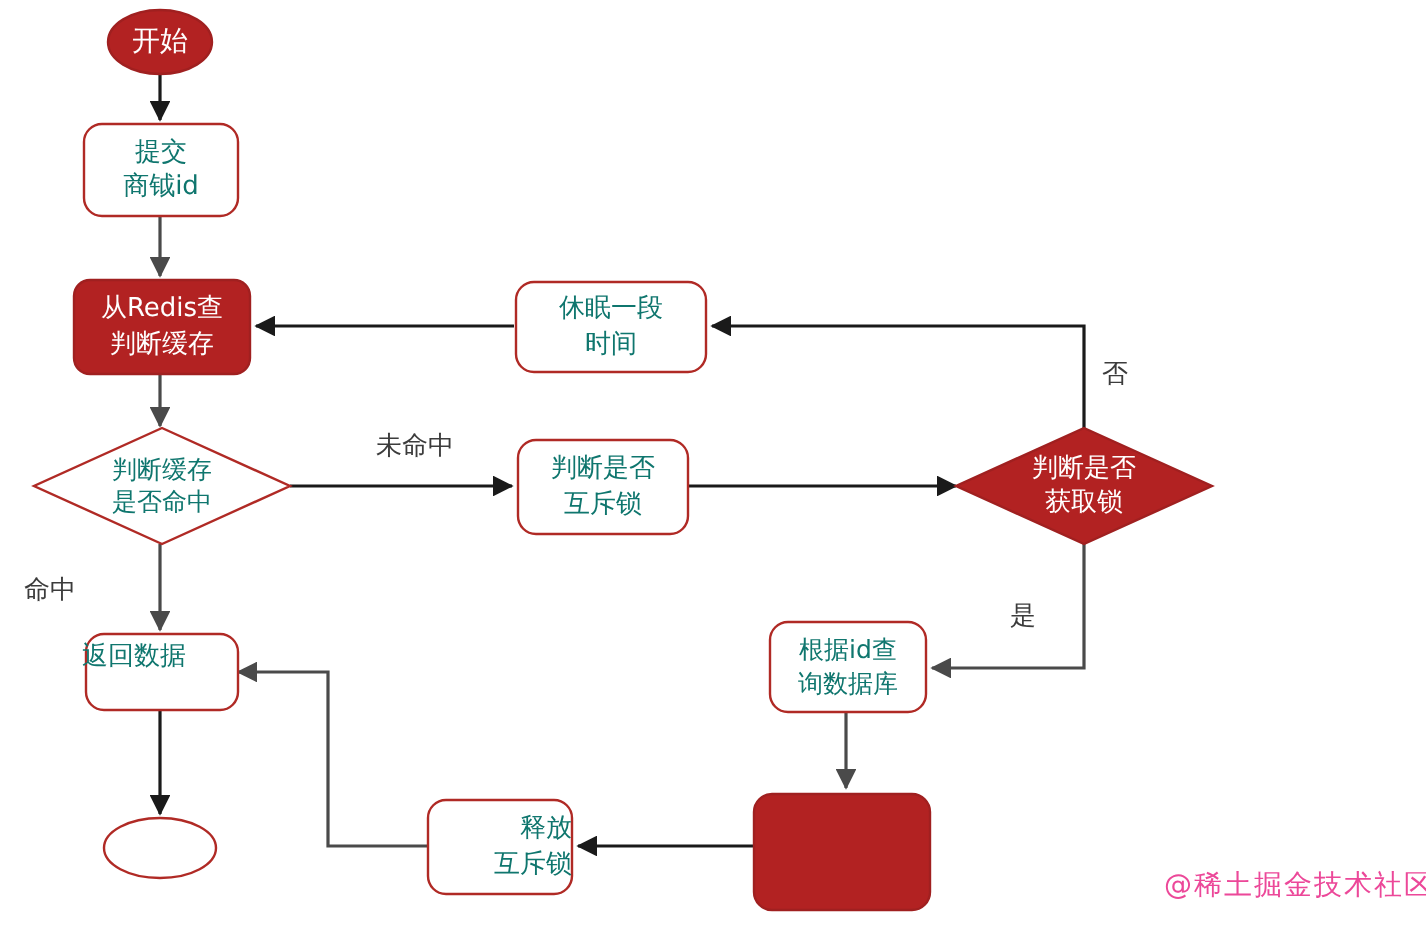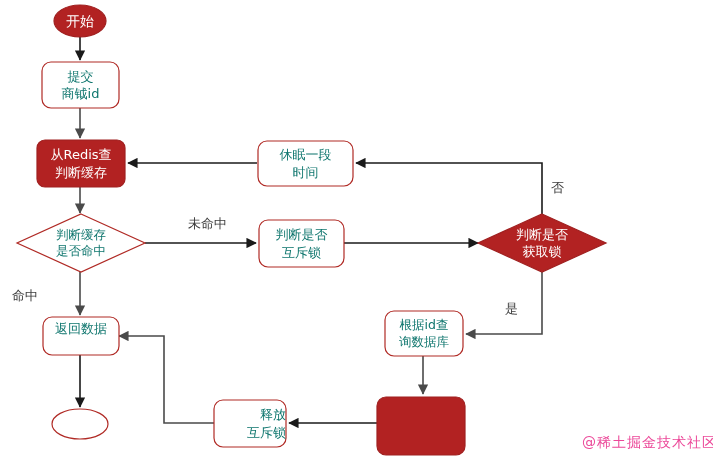--- a/index.html
+++ b/index.html
@@ -170,21 +170,21 @@
     <span>根据id查</span>
     <span>询数据库</span>
   </div>
 
 
   <div class="node-text t-dark" style="left:214px; top:400px; width:72px; height:47px; font-size:13px; flex-direction:column;align-items:flex-end;">
     <span>释放</span>
     <span>互斥锁</span>
   </div>
 
-  <div class="node-text t-dark" style="left:43px; top:317px; width:76px; height:24px; font-size:13px;">
+  <div class="node-text t-dark" style="left:29px; top:317px; width:76px; height:24px; font-size:13px;">
     <span>返回数据</span>
   </div>
 
 
   <div class="edge-label" style="left:188px; top:217px;">未命中</div>
 
   <div class="edge-label" style="left:12px; top:289px;">命中</div>
 
   <div class="edge-label" style="left:551px; top:181px;">否</div>
 

